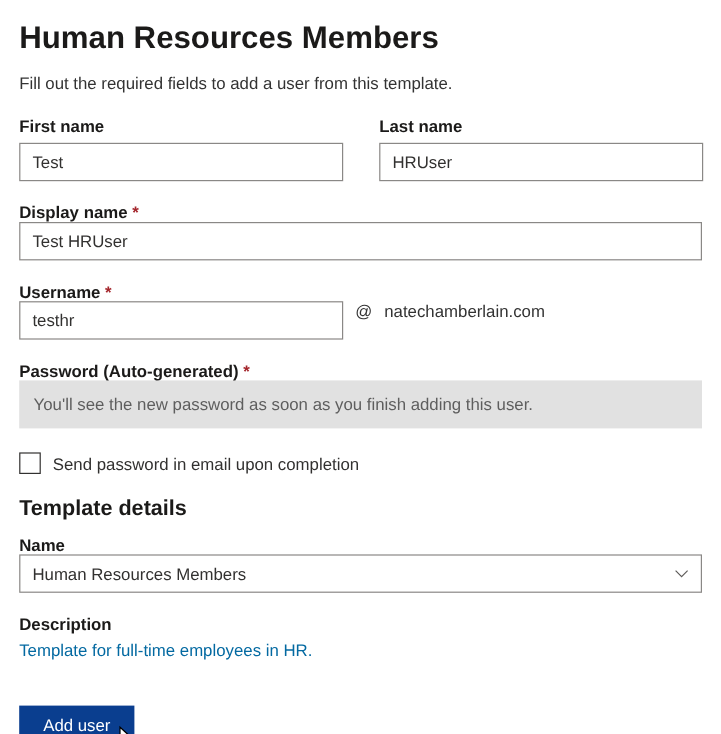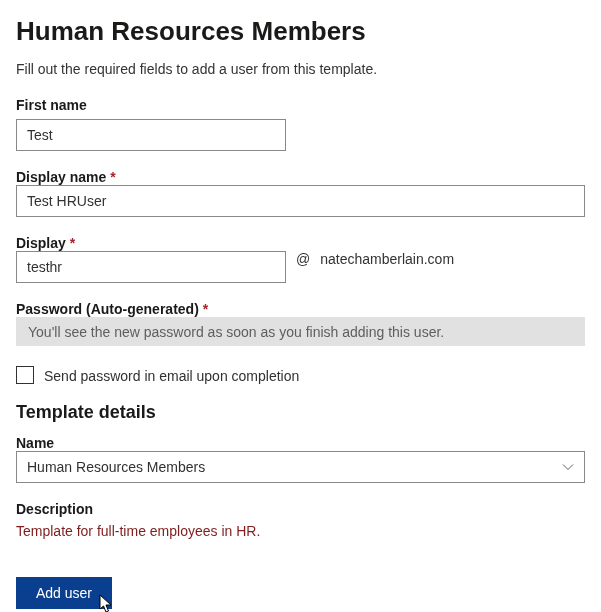--- a/index.html
+++ b/index.html
@@ -74,21 +74,21 @@
       color: #333;
     }
     .domain-text {
       font-size: 14px;
       color: #333;
     }
     .readonly-box {
       background: #e1e1e1;
       border: none;
       color: #5e5e5e;
-      height: 29px;
+      height: 40px;
       display: flex;
       align-items: center;
       padding: 0 12px;
     }
     .checkbox-row {
       display: flex;
       align-items: flex-end;
       gap: 10px;
       margin-top: 20px;
       margin-bottom: 18px;
@@ -119,21 +119,21 @@
     }
     .chevron {
       width: 12px;
       height: 12px;
       display: flex;
       align-items: center;
       justify-content: center;
     }
     .description-text {
       font-size: 14px;
-      color: #7f1d1d;
+      color: #0369a1;
       margin-top: 6px;
     }
     .btn-primary {
       background: #0a3e8f;
       color: #fff;
       border: none;
       padding: 8px 20px;
       font-size: 14px;
       font-family: inherit;
       cursor: pointer;
@@ -154,32 +154,36 @@
 
 <h1 class="page-title">Human Resources Members</h1>
 
 <p class="intro-text">Fill out the required fields to add a user from this template.</p>
 
 <div class="row field-block">
   <div class="col">
     <label class="field-label">First name</label>
     <input type="text" class="text-input" value="Test" style="">
   </div>
+  <div class="col">
+    <label class="field-label">Last name</label>
+    <input type="text" class="text-input" value="HRUser" style="">
+  </div>
 </div>
 
 <div class="field-block">
   <label class="field-label">
     <span>Display name</span> <span class="required">*</span>
   </label>
   <input type="text" class="text-input-full" value="Test HRUser" style="">
 </div>
 
 <div class="field-block">
   <label class="field-label">
-    <span>Display</span> <span class="required">*</span>
+    <span>Username</span> <span class="required">*</span>
   </label>
   <div class="username-row">
     <input type="text" class="text-input" value="testhr" style="">
     <span class="domain-at">@</span>
     <span class="domain-text">natechamberlain.com</span>
   </div>
 </div>
 
 <div class="field-block">
   <label class="field-label">

